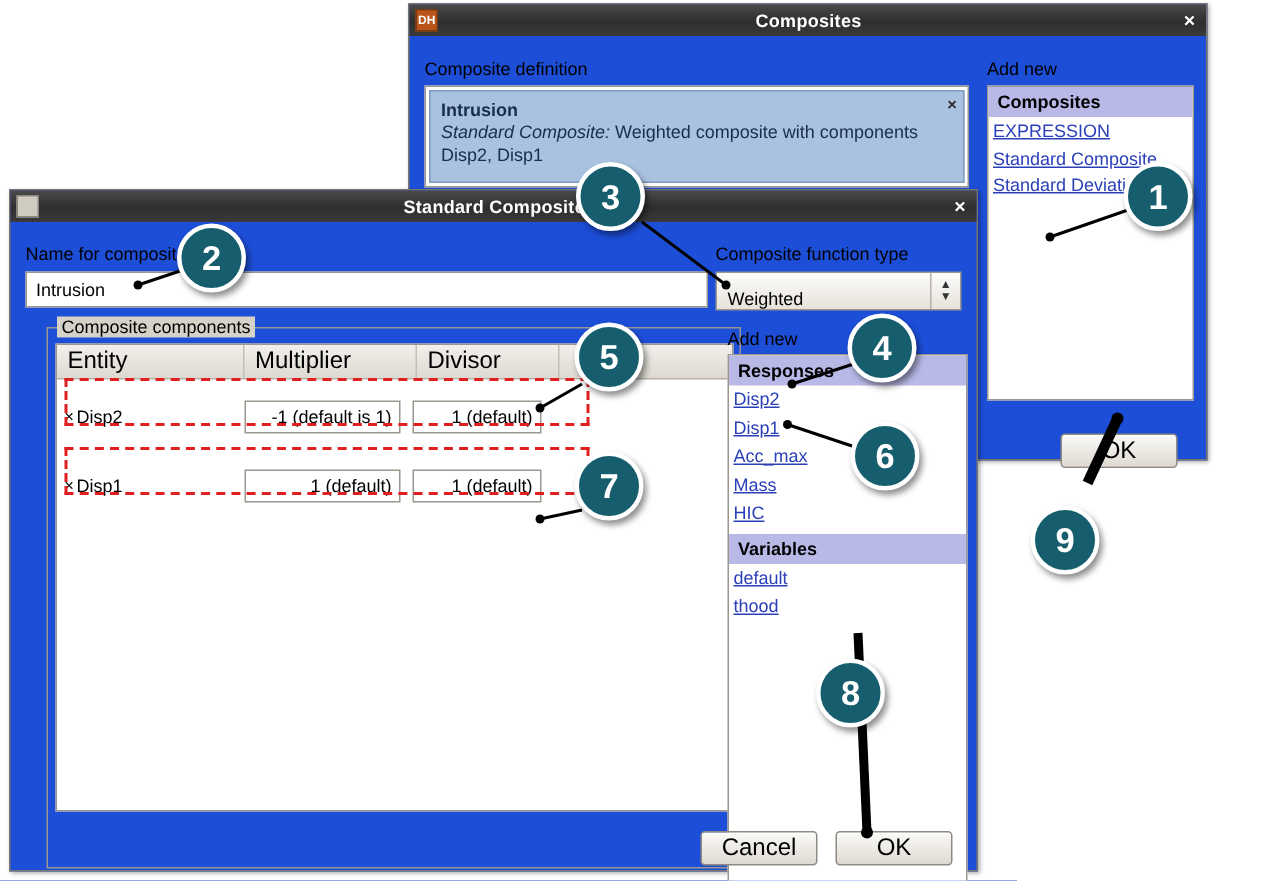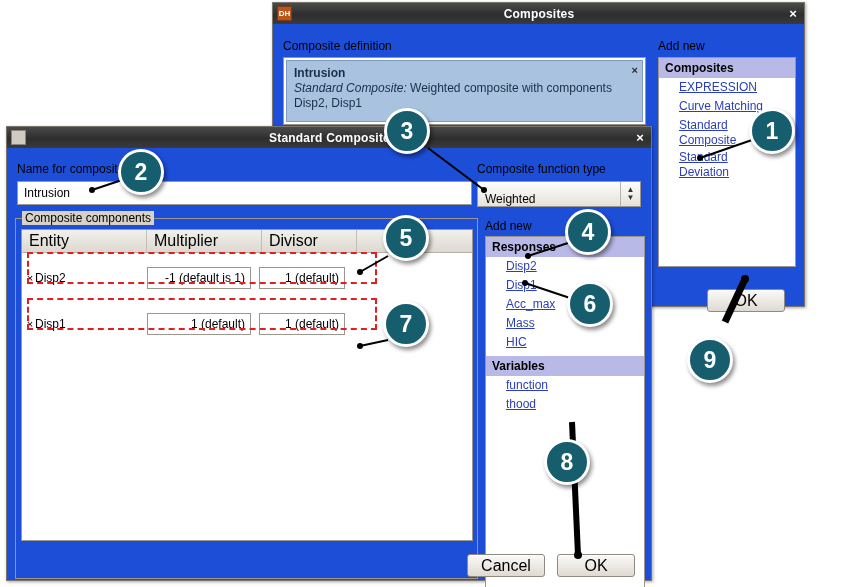--- a/index.html
+++ b/index.html
@@ -113,21 +113,21 @@
   .list-header {
     background:#b9b9e8;
     font-weight:bold;
     padding:3px 6px;
     font-size:12px;
     color:#000;
   }
   .list-link {
     color:#2a3fb8;
     text-decoration: underline;
-    padding:2px 20px;
+    padding:2px 3px;
     font-size:12px;
     line-height:15px;
     cursor:pointer;
   }
   .list-link.two { line-height:15px; }
 
   #composites-ok {
     position:absolute; left:434px; top:265px;
     width:78px; height:23px;
   }
@@ -159,21 +159,21 @@
   }
   #fn-type-select .spin {
     margin-left:auto;
     width:20px; height:100%;
     border-left:1px solid #b6b2aa;
     display:flex; flex-direction:column;
     align-items:center; justify-content:center;
     font-size:8px; line-height:8px; color:#333;
   }
 
-  #components-group { left:8px; top:70px; width:463px; height:361px; }
+  #components-group { left:24px; top:70px; width:463px; height:361px; }
   #components-table {
     position:absolute; left:5px; top:10px;
     width:452px; height:312px;
     background:#ffffff; border:1px solid #9b978e;
   }
   .tbl-head {
     display:flex; height:23px;
     background: linear-gradient(to bottom,#f2f0ec,#ddd9d1);
     border-bottom:1px solid #b6b2aa;
     font-size:16px;
@@ -281,21 +281,20 @@
         <div class="dsc"><i>Standard Composite:</i><span> Weighted composite with components Disp2, Disp1</span></div>
         <div id="composite-entry-close">×</div>
       </div>
     </div>
 
     <div class="plainlabel" id="addnew-right-label">Add new</div>
 
     <div id="composites-list">
       <div class="list-header">Composites</div>
       <div class="list-link">EXPRESSION</div>
-      <div class="list-link">Curve Matching</div>
       <div class="list-link two" style="padding-bottom:0;">Standard Composite</div>
       <div class="list-link two" style="padding-top:2px;">Standard Deviation</div>
     </div>
 
     <div class="btn" id="composites-ok">OK</div>
   </div>
 </div>
 
 <div class="window" id="stdcomp-window">
   <div class="titlebar">
@@ -347,21 +346,21 @@
     <div class="plainlabel" id="addnew-left-label">Add new</div>
 
     <div id="responses-list">
       <div class="list-header">Responses</div>
       <div class="list-link">Disp2</div>
       <div class="list-link">Disp1</div>
       <div class="list-link">Acc_max</div>
       <div class="list-link">Mass</div>
       <div class="list-link">HIC</div>
       <div class="list-header" style="margin-top:4px;">Variables</div>
-      <div class="list-link">function</div>
+      <div class="list-link">default</div>
       <div class="list-link">thood</div>
     </div>
 
     <div class="btn" id="stdcomp-cancel">Cancel</div>
     <div class="btn" id="stdcomp-ok">OK</div>
   </div>
 </div>
 
 <svg class="anno-svg" viewBox="0 0 846 587">
 

